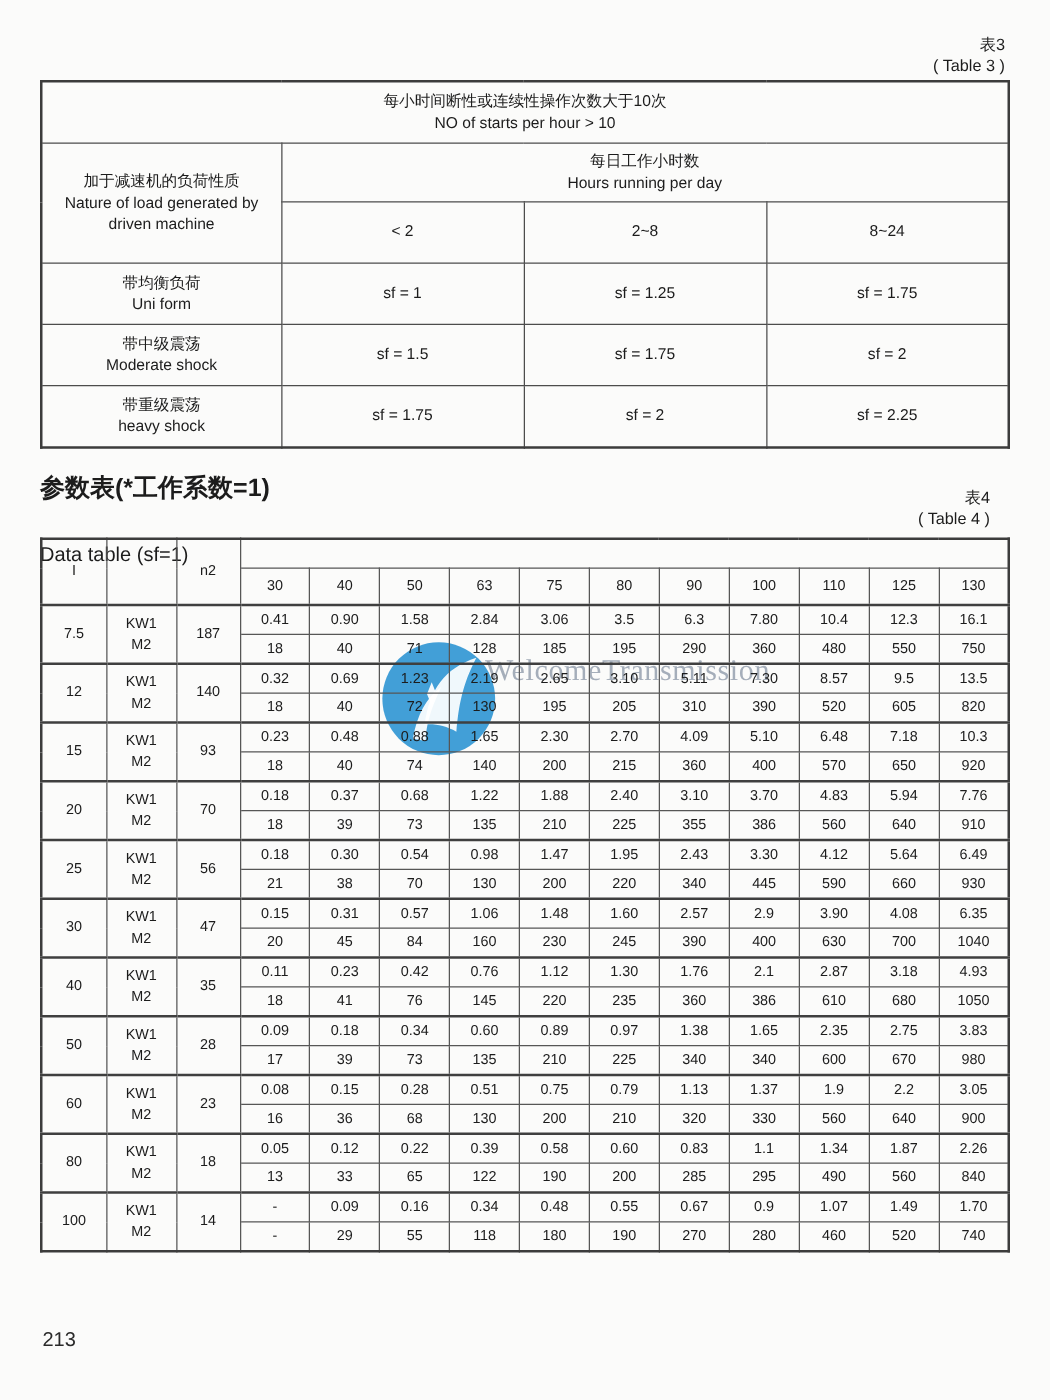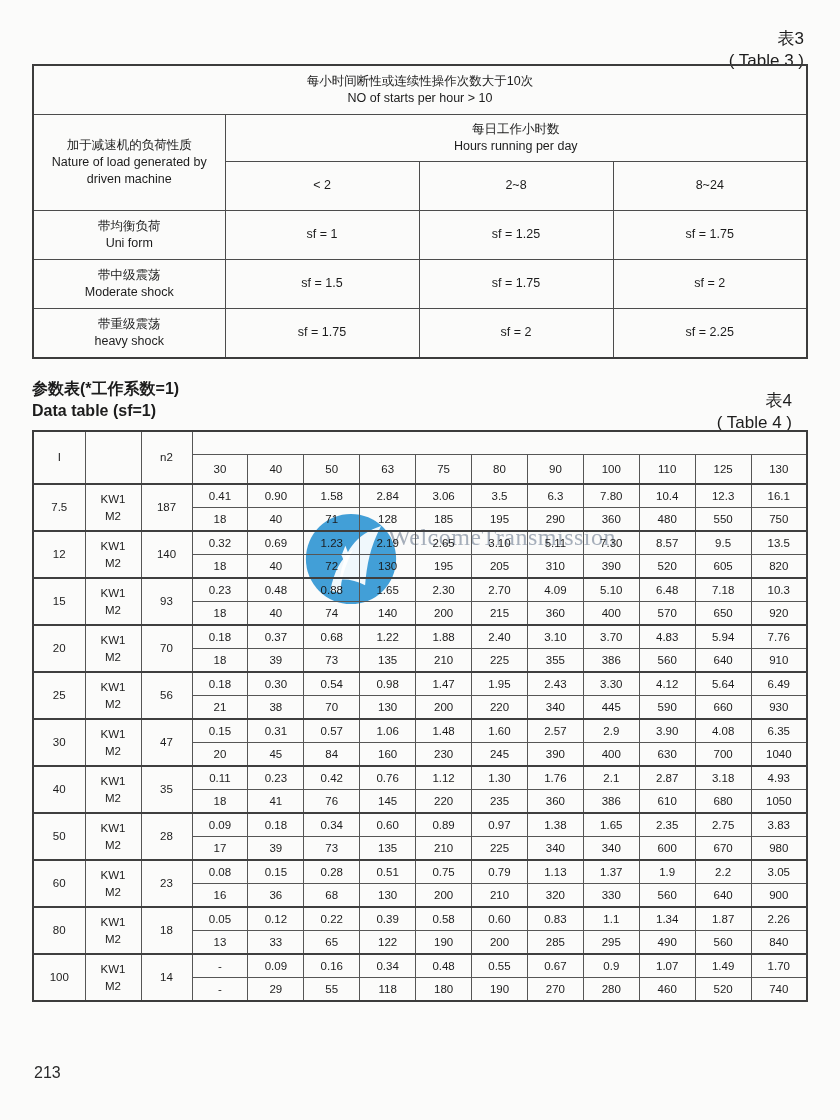--- a/index.html
+++ b/index.html
@@ -2,43 +2,43 @@
 <html><head>
 <meta charset="utf-8">
 <style>
   html,body { margin:0; padding:0; }
   body {
     width:840px; height:1120px; position:relative;
     background:#fbfbfa; color:#1c1c1c;
     font-family:"Liberation Sans","DejaVu Sans",sans-serif;
     overflow:hidden;
   }
-  .tag { position:absolute; text-align:right; font-size:17px; line-height:1.3; color:#1c1c1c; }
+  .tag { position:absolute; text-align:right; font-size:13px; line-height:1.3; color:#1c1c1c; }
   .tag3 { top:28px; right:36px; }
   .tag4 { top:390px; right:48px; }
 
   
   table.t3 {
     position:absolute; top:64px; left:32px; width:776px;
     border-collapse:collapse; table-layout:fixed;
     border:2px solid #3c3c3c;
   }
   .t3 td {
     border:1px solid #4c4c4c; text-align:center; vertical-align:middle;
     font-size:12.5px; line-height:1.38; padding:2px 0;
   }
   .t3 .r-top td { height:44px; }
   .t3 .r-hours td { height:42px; }
   .t3 .r-hsub td { height:44px; }
   .t3 .r-data td { height:44px; }
 
   
   .t4-title { position:absolute; left:32px; top:378px; line-height:1.35; }
-  .t4-title .cn { font-size:16px; font-weight:bold; }
-  .t4-title .en { font-size:16px; font-weight:bold; }
+  .t4-title .cn { font-size:20px; font-weight:bold; }
+  .t4-title .en { font-size:16px; font-weight:normal;margin-top:29px; }
 
   
   .t4-wrap { position:absolute; top:430px; left:32px; width:776px; }
   table.t4 {
     position:relative; z-index:1;
     width:776px; border-collapse:collapse; table-layout:fixed;
     border:2px solid #3c3c3c; background:transparent;
   }
   .t4 th, .t4 td {
     border:1px solid #565656; text-align:center; vertical-align:middle;

